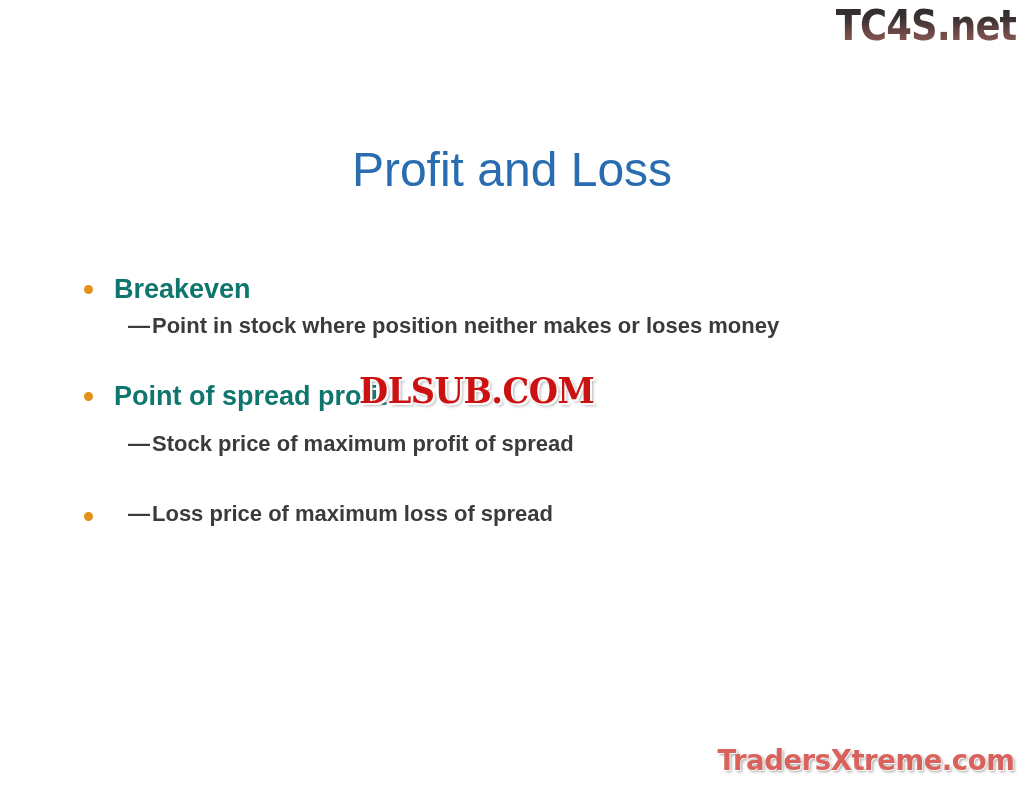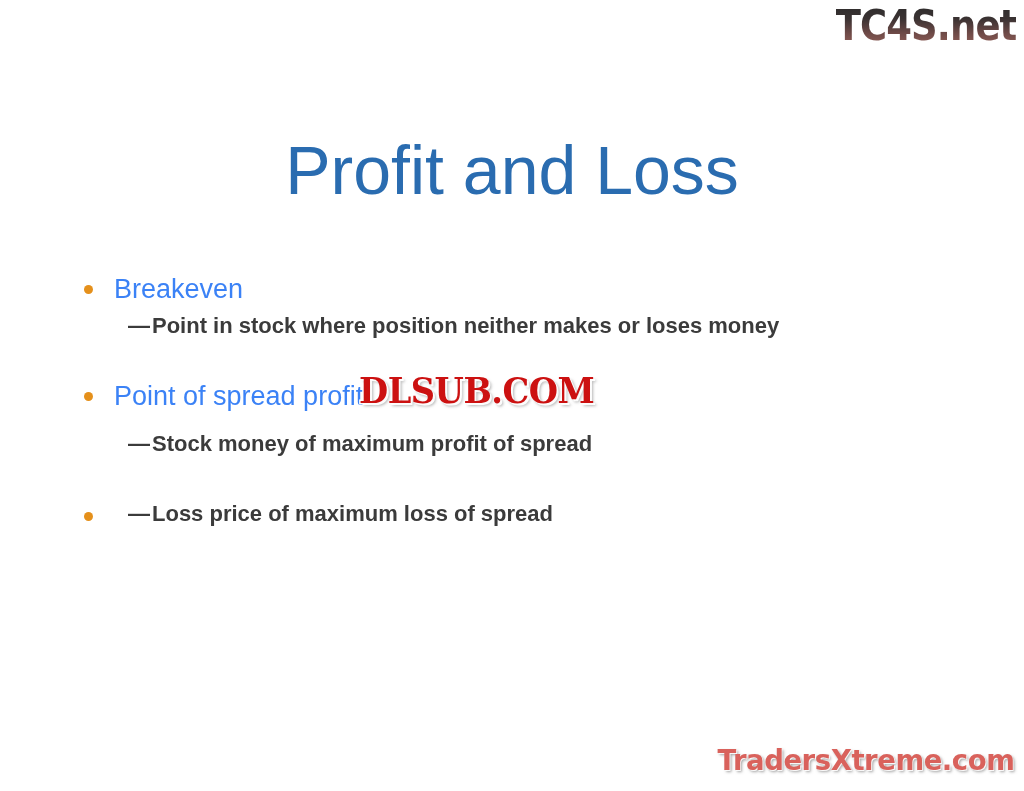--- a/index.html
+++ b/index.html
@@ -47,21 +47,21 @@
 
   
   .slide-title {
     position: absolute;
     left: 0;
     top: 139px;
     width: 1024px;
     text-align: center;
     font-family: "Liberation Sans", sans-serif;
     font-weight: 400;
-    font-size: 68px;
+    font-size: 48px;
     line-height: 62px;
     color: #2a6cb0;
     white-space: nowrap;
   }
 
   
   .body-list {
     position: absolute;
     left: 74px;
     top: 272px;
@@ -72,24 +72,24 @@
     margin-bottom: 18px;
   }
   .group:last-child { margin-bottom: 0; }
 
   
   .l1 {
     position: relative;
     display: block;
     padding-left: 40px;
     font-family: "Liberation Sans", sans-serif;
-    font-weight: 400;
+    font-weight: 700;
     font-size: 27px;
     line-height: 34px;
-    color: #3b82f6;
+    color: #0f766e;
     white-space: nowrap;
   }
   .l1 .dot {
     position: absolute;
     left: 10px;
     top: 13px;
     width: 9px;
     height: 9px;
     border-radius: 50%;
     background: #e5901b;
@@ -188,21 +188,21 @@
       </div>
     </div>
 
     <div class="group group-2">
       <div class="l1">
         <span class="dot"></span>
         <span>Point of spread profit</span>
       </div>
       <div class="l2">
         <span class="dash">—</span>
-        <span>Stock money of maximum profit of spread</span>
+        <span>Stock price of maximum profit of spread</span>
       </div>
     </div>
 
     <div class="group group-3">
       <div class="l1">
         <span class="dot"></span>
       </div>
       <div class="l2">
         <span class="dash">—</span>
         <span>Loss price of maximum loss of spread</span>

